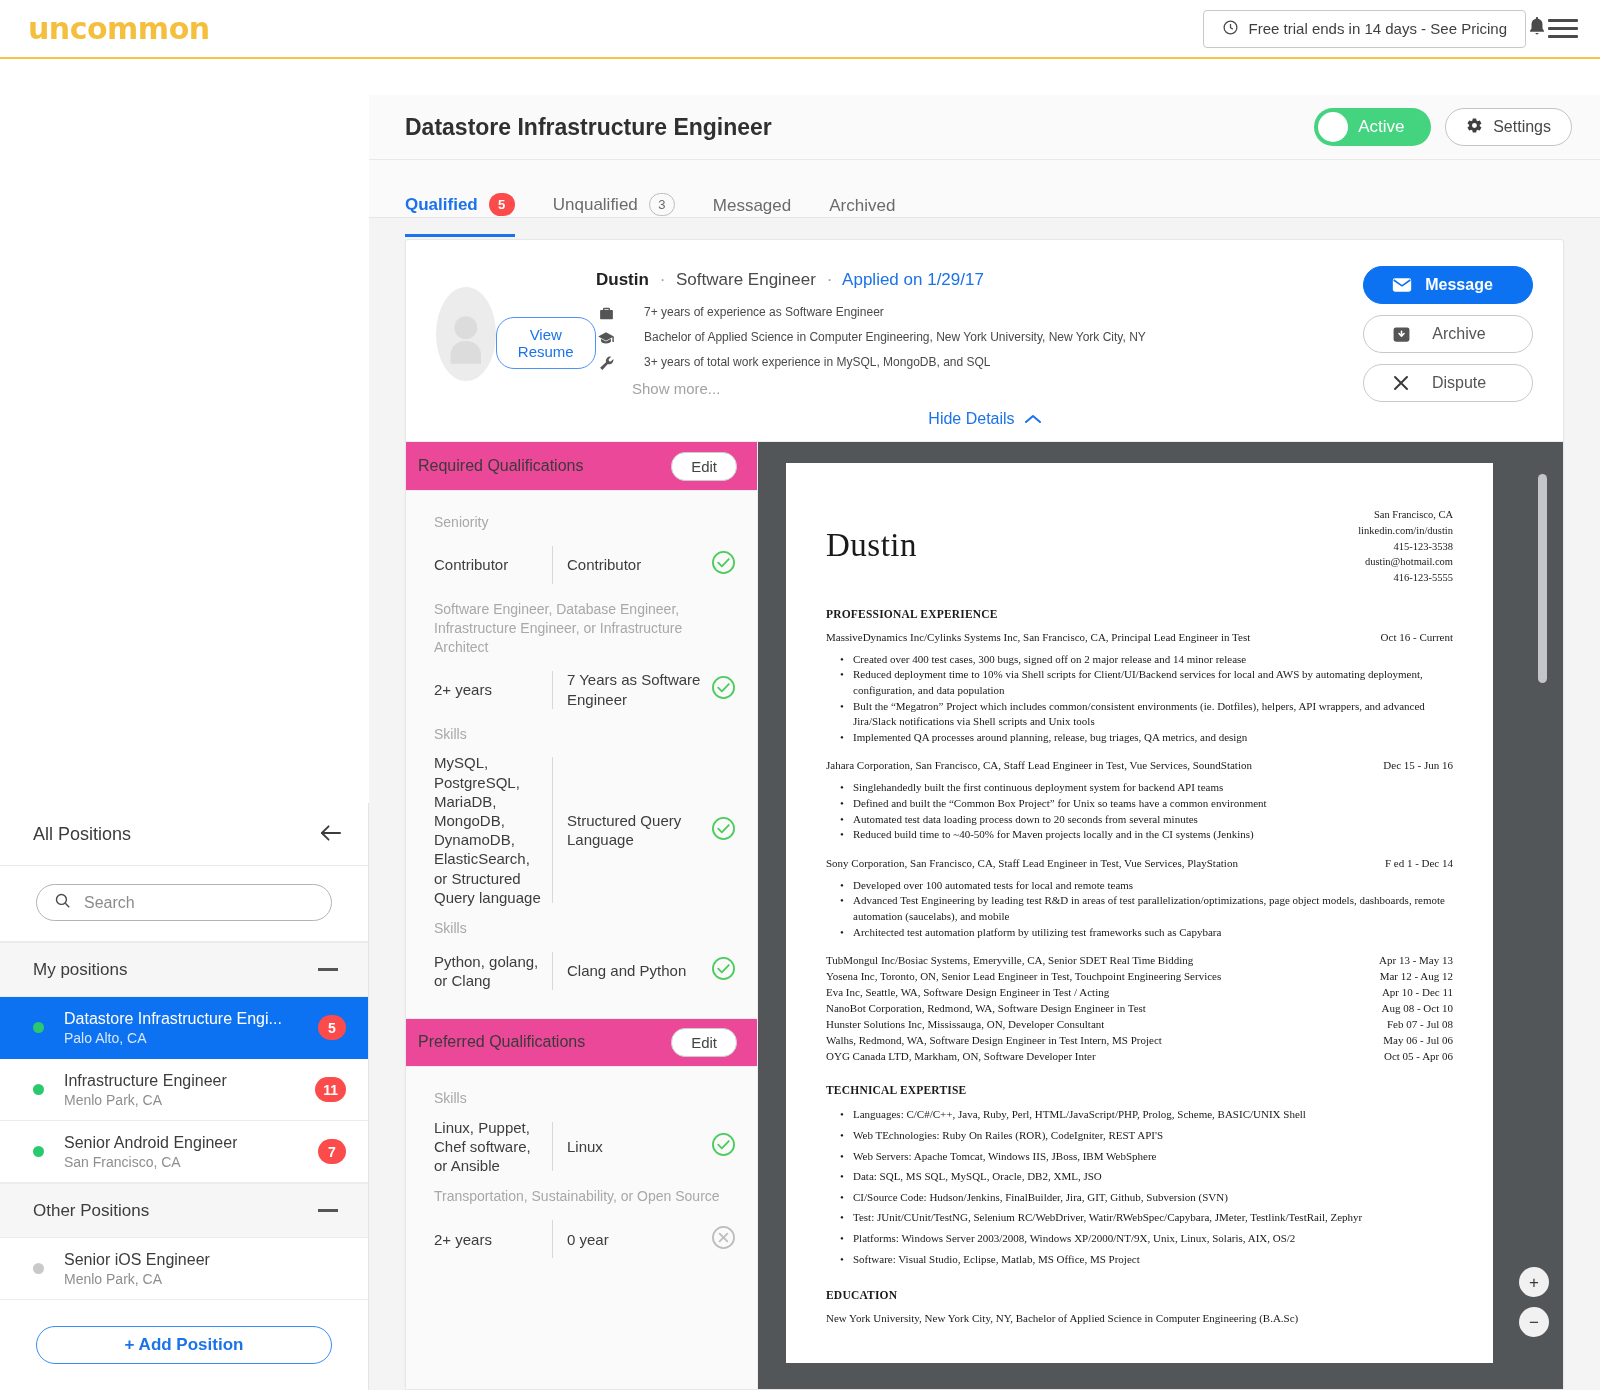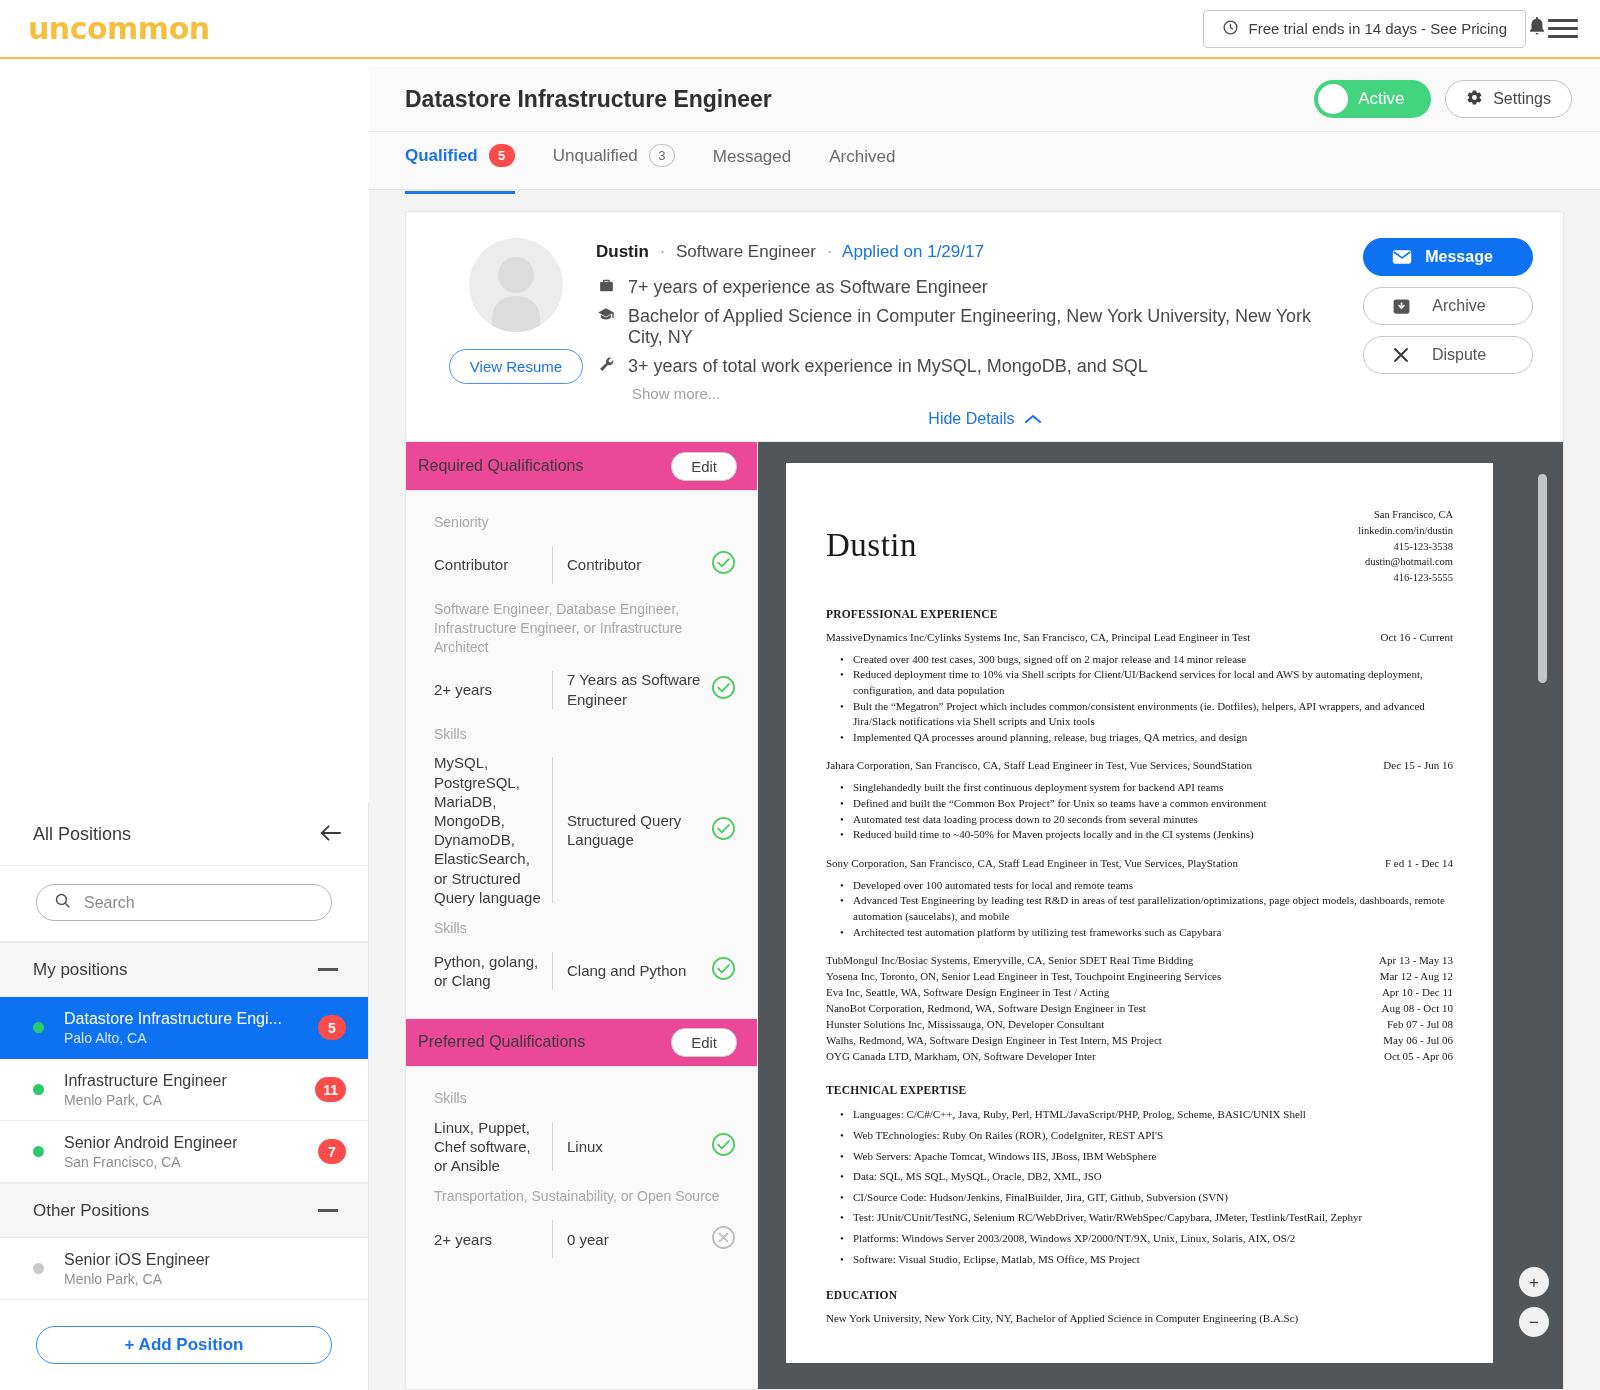--- a/index.html
+++ b/index.html
@@ -116,57 +116,57 @@
     display: flex; align-items: center; gap: 10px; padding: 0 20px;
     font-size: 16px; color: #484848; cursor: pointer;
   }
 
   .tabs {
     height: 58px; background: #fafafa; display: flex; align-items: flex-end;
     padding-left: 36px; gap: 38px; border-bottom: 1px solid #e5e5e5;
   }
   .tab {
     display: flex; align-items: center; gap: 11px;
-    padding-bottom: 24px; font-size: 17px; color: #6b6b6b; cursor: pointer;
-    border-bottom: 3px solid transparent; position: relative; top: 5px;
+    padding-bottom: 18px; font-size: 17px; color: #6b6b6b; cursor: pointer;
+    border-bottom: 3px solid transparent; position: relative; top: 20px;
   }
   .tab.sel { color: #1a73e8; border-bottom-color: #1a73e8; font-weight: 600; }
   .tab-badge-red {
     background: #fb4b4b; color: #fff; min-width: 26px; height: 23px; border-radius: 12px;
     display: flex; align-items: center; justify-content: center; font-size: 13px; font-weight: 600; padding: 0 7px;
   }
   .tab-badge-ghost {
     border: 1px solid #bdbdbd; color: #6b6b6b; min-width: 26px; height: 23px; border-radius: 12px;
     display: flex; align-items: center; justify-content: center; font-size: 13px; padding: 0 7px;
   }
 
   .content-scroll { flex: 1; padding: 21px 36px 0 36px; overflow: hidden; }
   .card {
     background: #fff; border: 1px solid #e7e7e7; border-radius: 3px;
     box-shadow: 0 1px 2px rgba(0,0,0,.06);
   }
 
   
   .cand { display: flex; padding: 26px 30px 0 30px; }
-  .cand-left { width: 160px; flex: 0 0 auto; display: flex; flex-direction: column; align-items: center; }
+  .cand-left { width: 160px; flex: 0 0 auto; display: flex; flex-direction: row; align-items: center; }
   .avatar {
     width: 94px; height: 94px; border-radius: 50%; background: #ececec;
     display: flex; align-items: flex-end; justify-content: center; overflow: hidden;
   }
   .view-resume {
     margin-top: 17px; border: 1px solid #4b92f6; border-radius: 18px; background: #fff;
     color: #1a73e8; font-size: 15px; padding: 8px 20px; cursor: pointer;
     font-family: "Liberation Sans", sans-serif;
   }
   .cand-body { flex: 1; min-width: 0; padding-top: 4px; }
   .cand-name-row { font-size: 17px; color: #4a4a4a; margin-bottom: 15px; }
   .cand-name-row b { color: #222; font-weight: 700; }
   .cand-name-row .dot-sep { color: #9b9b9b; margin: 0 6px; }
   .cand-applied { color: #1a73e8; cursor: pointer; }
-  .cand-line { display: flex; align-items: flex-start; gap: 12px; margin-bottom: 8px; font-size: 18px; color: #4a4a4a; }
+  .cand-line { display: flex; align-items: flex-start; gap: 28px; margin-bottom: 8px; font-size: 12px; color: #4a4a4a; }
   .cand-ico { width: 20px; flex: 0 0 auto; display: flex; justify-content: center; color: #555; }
   .show-more { color: #a2a2a2; font-size: 15px; margin-left: 36px; cursor: pointer; }
   .cand-actions { width: 190px; flex: 0 0 auto; display: flex; flex-direction: column; gap: 11px; padding-left: 20px; }
   .act-btn {
     height: 38px; border-radius: 19px; display: flex; align-items: center;
     font-size: 16px; cursor: pointer; border: 1px solid #c9c9c9; background: #fff; color: #555;
     font-family: "Liberation Sans", sans-serif; position: relative;
   }
   .act-btn .ab-ico { position: absolute; left: 28px; display: flex; align-items: center; }
   .act-btn .ab-lbl { width: 100%; text-align: center; padding-left: 22px; }

